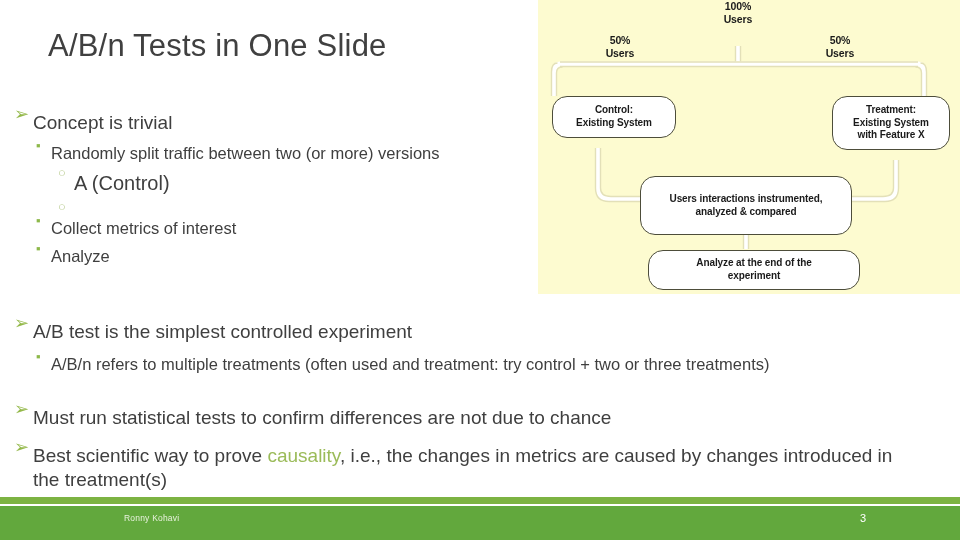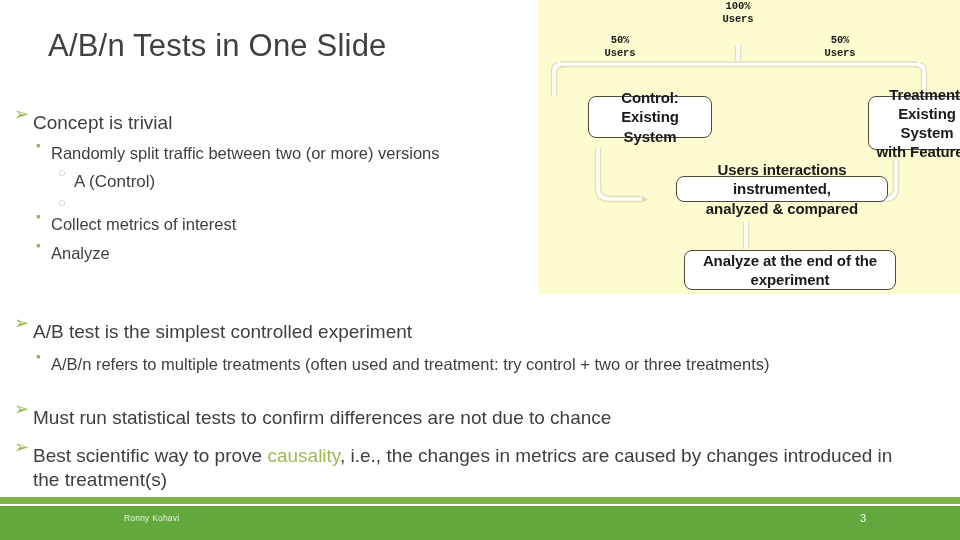--- a/index.html
+++ b/index.html
@@ -38,43 +38,41 @@
     top: 0px;
     width: 422px;
     height: 294px;
     background: #fdfbd0;
     overflow: hidden;
   }
   .dbox {
     position: absolute;
     background: #ffffff;
     border: 1.5px solid #4d4d3a;
-    border-radius: 8px;
+    border-radius: 15px;
     box-sizing: border-box;
     display: flex;
     align-items: center;
     justify-content: center;
     text-align: center;
-    font-size: 15px;
+    font-size: 10px;
     font-weight: bold;
     color: #1a1a1a;
     line-height: 1.28;
     letter-spacing: -0.1px;
     padding: 2px 4px;
-    margin-left: 36px;
   }
   .dlabel {
     position: absolute;
     text-align: center;
     font-size: 10.5px;
     font-weight: bold;
     color: #1a1a1a;
     line-height: 1.25;
     letter-spacing: -0.1px;
-    font-family: Liberation Mono, monospace;
   }
   #connectors {
     position: absolute;
     left: 0;
     top: 0;
     width: 422px;
     height: 294px;
   }
 
   
@@ -118,21 +116,21 @@
   
   .l3 { padding-left: 44px; }
   .l3 .bullet {
     width: 16px;
     color: #b5c98a;
     font-size: 13px;
     line-height: 1;
     position: relative;
     top: 3px;
   }
-  .l3 .txt { font-size: 17px; line-height: 1.26; }
+  .l3 .txt { font-size: 20px; line-height: 1.26; }
 
   .accent { color: #9bbb59; }
 
   #block-top   { left: 14px; top: 103px;  width: 524px; }
   #block-mid   { left: 14px; top: 312px;  width: 910px; }
   #block-bot1  { left: 14px; top: 398px;  width: 910px; }
   #block-bot2  { left: 14px; top: 436px;  width: 900px; }
 
   
   #footer-stripe-top {
@@ -211,21 +209,21 @@
     <div class="dlabel" style="left:270px; top:34px; width:64px; white-space:pre-line;">50%
 Users</div>
 
     <div class="dbox" style="left:14px; top:96px; width:124px; height:42px; white-space:pre-line;">Control:
 Existing System</div>
 
     <div class="dbox" style="left:294px; top:96px; width:118px; height:54px; white-space:pre-line;">Treatment:
 Existing System
 with Feature X</div>
 
-    <div class="dbox" style="left:102px; top:176px; width:212px; height:26px; white-space:pre-line;">Users interactions instrumented,
+    <div class="dbox" style="left:102px; top:176px; width:212px; height:59px; white-space:pre-line;">Users interactions instrumented,
 analyzed &amp; compared</div>
 
     <div class="dbox" style="left:110px; top:250px; width:212px; height:40px; white-space:pre-line;">Analyze at the end of the
 experiment</div>
   </div>
 
   <div class="blk" id="block-top">
     <div class="li l1">
       <span class="bullet">➢</span>
       <span class="txt">Concept is trivial</span>

